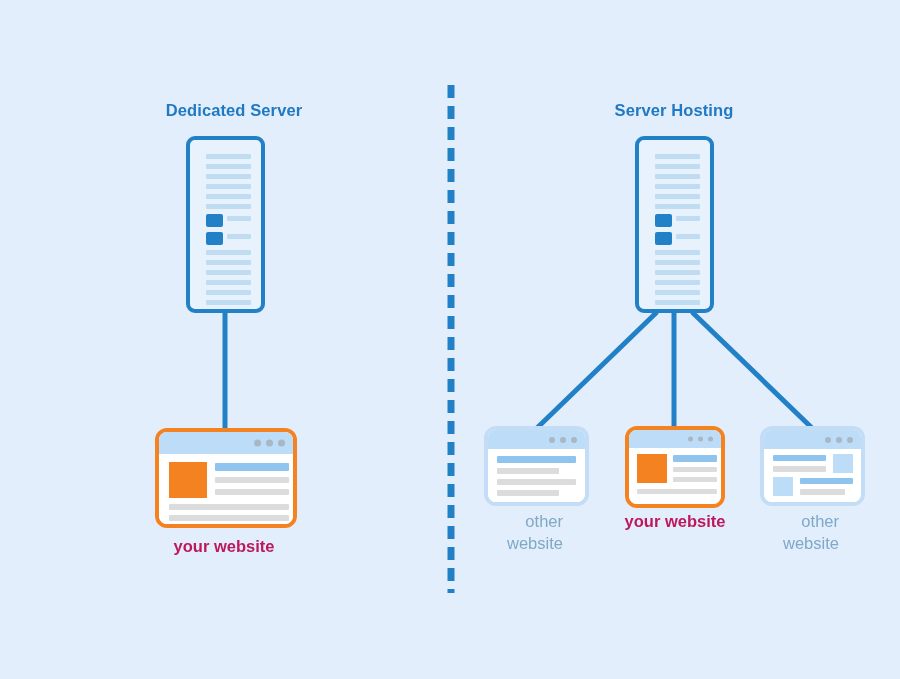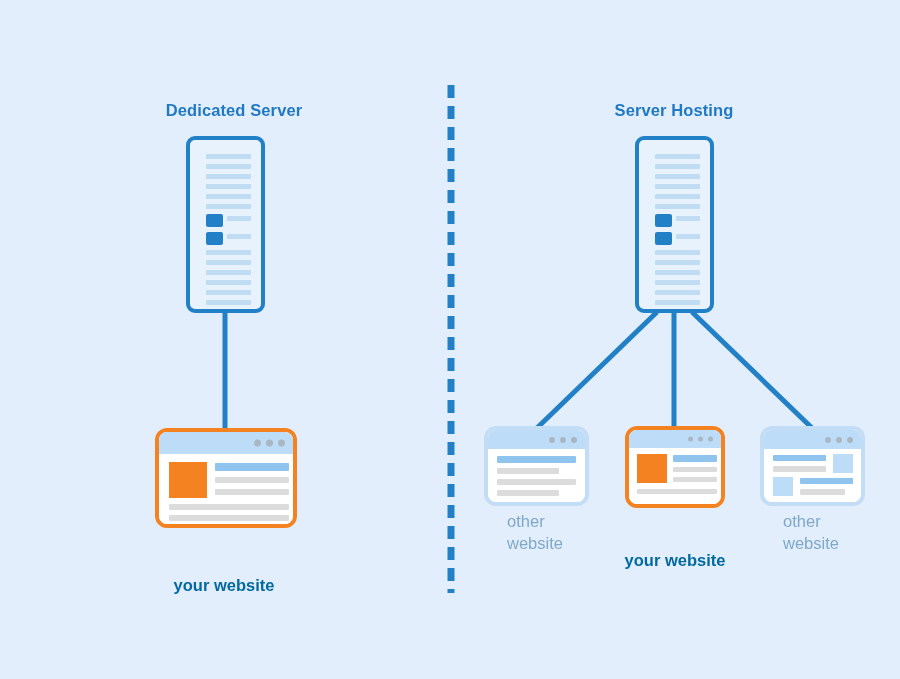--- a/index.html
+++ b/index.html
@@ -124,30 +124,29 @@
   }
   .ln-gray {
     position: absolute;
     background: #dcdcdc;
     border-radius: 1px;
   }
 
   
   .caption {
     position: absolute;
-    text-align: left;
+    text-align: right;
     transform: translateX(-50%);
     white-space: pre-line;
     line-height: 1.32;
   }
   .caption.mine {
     font-size: 16.5px;
     font-weight: bold;
-    color: #0369a1;
-    margin-top: 39px;
+    color: #be185d;
   }
   .caption.other {
     font-size: 16.5px;
     font-weight: normal;
     color: #7fa8c9;
   }
 </style>
 </head>
 <body>
 

